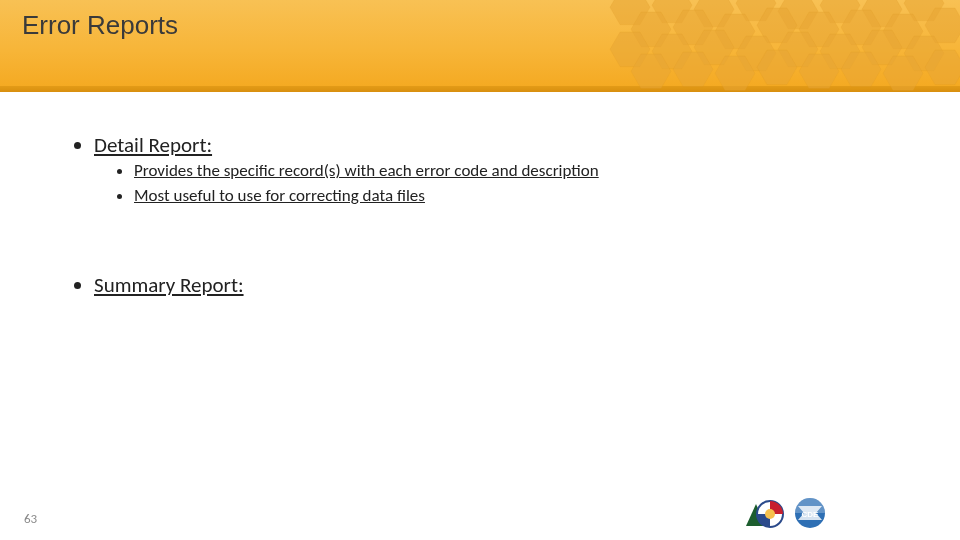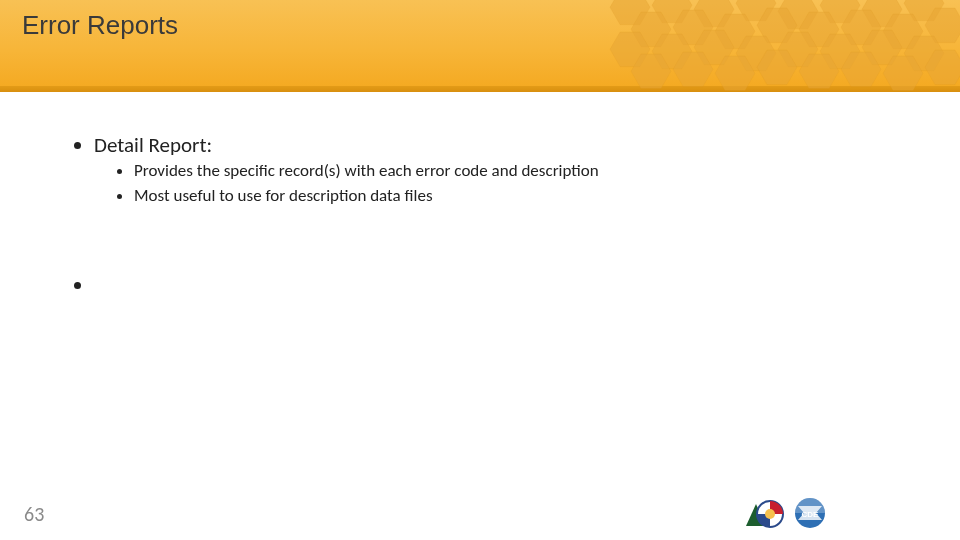--- a/index.html
+++ b/index.html
@@ -9,28 +9,28 @@
   
   .header-band { position: absolute; left: 0; top: 0; width: 960px; height: 92px; background: linear-gradient(180deg, #f8c154 0%, #f7b538 55%, #f4a81f 100%); }
   .header-accent { position: absolute; left: 0; bottom: 0; width: 960px; height: 6px; background: linear-gradient(180deg, #e39b17 0%, #d88f0e 100%); }
   .title { position: absolute; left: 22px; top: 10px; font-size: 26px; font-weight: 400; color: #3a3a3a; font-family: Arial, sans-serif; }
 
   
   .hex-cluster { position: absolute; right: 0; top: 0; width: 360px; height: 92px; pointer-events: none; }
 
   
   .content { position: absolute; left: 70px; top: 132px; width: 820px; }
-  ul.top { list-style: disc; padding-left: 24px; }
+  ul.top { list-style: disc; padding-left: 24px; text-decoration: underline; }
   ul.top > li { font-size: 21px; margin-bottom: 4px; }
   ul.sub { list-style: disc; padding-left: 40px; margin-top: 2px; }
   ul.sub > li { font-size: 17px; line-height: 1.35; margin-bottom: 2px; }
   .spacer { height: 60px; }
 
   
-  .page-num { position: absolute; left: 24px; bottom: 14px; font-size: 20px; color: #8a8a8a; }
+  .page-num { position: absolute; left: 24px; bottom: 14px; font-size: 13px; color: #8a8a8a; }
   .logos { position: absolute; right: 20px; bottom: 10px; display: flex; gap: 2px; align-items: center; }
 </style>
 </head>
 <body>
 
 <div class="slide">
 
   <div class="header-band">
     <div class="header-accent"></div>
     <div class="title">Error Reports</div>
@@ -79,29 +79,30 @@
       </g>
     </svg>
   </div>
 
   <div class="content">
     <ul class="top">
       <li>
         <span>Detail Report:</span>
         <ul class="sub">
           <li>Provides the specific record(s) with each error code and description</li>
-          <li>Most useful to use for description data files</li>
+          <li>Most useful to use for correcting data files</li>
         </ul>
       </li>
     </ul>
 
     <div class="spacer"></div>
 
     <ul class="top">
       <li>
+        <span>Summary Report:</span>
       </li>
     </ul>
   </div>
 
   <div class="page-num">63</div>
 
   <div class="logos">
     <svg width="44" height="34" viewBox="0 0 44 34">
       <polygon points="4,30 14,8 24,30" fill="#1c5d2e"></polygon>
       <circle cx="28" cy="18" r="13" fill="#fff" stroke="#2b4a8b" stroke-width="2"></circle>

